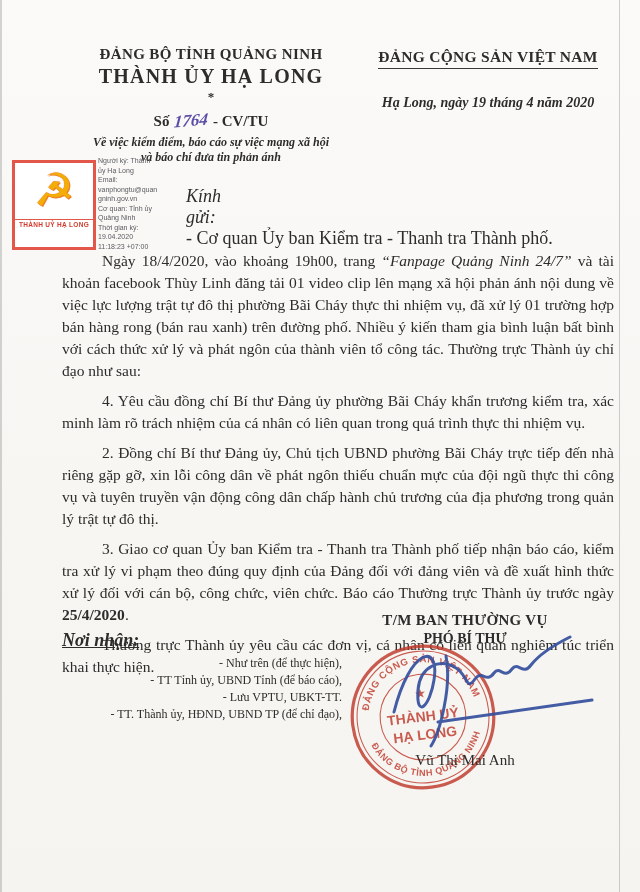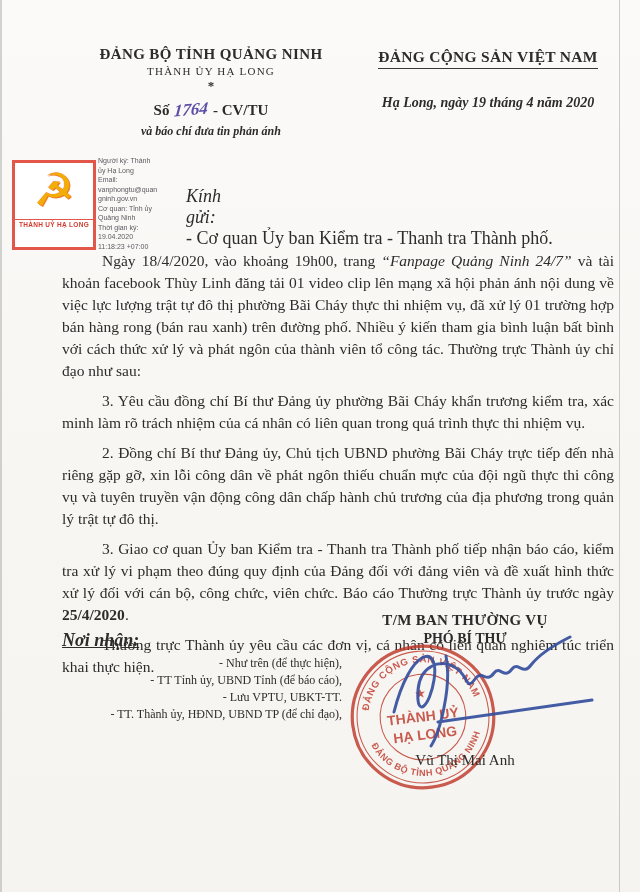--- a/index.html
+++ b/index.html
@@ -8,21 +8,21 @@
     position:relative;width:640px;height:892px;margin:0 auto;overflow:hidden;
     background:linear-gradient(180deg,#fbfaf8 0%,#f7f6f3 55%,#f5f4f1 100%);
     color:#2e2c2a;
   }
   .edge-left{position:absolute;left:0;top:0;width:2px;height:100%;background:rgba(90,90,90,.25);}
   .edge-right{position:absolute;left:619px;top:0;width:1px;height:100%;background:rgba(120,120,120,.35);}
 
   
   .hdr-left{position:absolute;left:58px;top:46px;width:306px;text-align:center;}
   .hdr-left .l1{font-size:15px;font-weight:600;letter-spacing:.4px;}
-  .hdr-left .l2{font-size:11px;font-weight:400;letter-spacing:1.2px;margin-top:2px;}
+  .hdr-left .l2{font-size:20px;font-weight:700;letter-spacing:1.2px;margin-top:2px;}
   .hdr-left .star{font-size:13px;font-weight:700;margin-top:1px;}
   .so-line{font-size:15px;font-weight:700;margin-top:6px;}
   .hand-num{display:inline-block;color:#5b4ea8;font-style:italic;font-weight:700;font-size:17px;transform:rotate(-5deg) skewX(-10deg);margin:0 1px;}
   .subject{font-size:12px;font-weight:700;font-style:italic;line-height:15px;margin-top:4px;}
   .hdr-right{position:absolute;left:360px;top:48px;width:256px;text-align:center;}
   .hdr-right .motto{display:inline-block;font-size:15.5px;font-weight:700;letter-spacing:.3px;border-bottom:1.5px solid #3a3836;padding-bottom:2px;}
   .hdr-right .dateline{font-size:14px;font-weight:700;font-style:italic;margin-top:26px;}
 
   
   .esign{position:absolute;left:12px;top:156px;width:170px;}
@@ -67,20 +67,21 @@
   <div class="hdr-left">
     <div class="l1">ĐẢNG BỘ TỈNH QUẢNG NINH</div>
     <div class="l2">THÀNH ỦY HẠ LONG</div>
     <div class="star">*</div>
     <div class="so-line">
       <span>Số</span>
       <span class="hand-num">1764</span>
       <span>- CV/TU</span>
     </div>
     <div class="subject">
+      <div>Về việc kiểm điểm, báo cáo sự việc mạng xã hội</div>
       <div>và báo chí đưa tin phản ánh</div>
     </div>
   </div>
 
   <div class="hdr-right">
     <div><span class="motto">ĐẢNG CỘNG SẢN VIỆT NAM</span></div>
     <div class="dateline">Hạ Long, ngày 19 tháng 4 năm 2020</div>
   </div>
 
   <div class="esign">
@@ -101,21 +102,21 @@
       <div>11:18:23 +07:00</div>
     </div>
   </div>
 
   <div class="recipients">
     <span class="kg">Kính gửi:</span><span class="list"><span style="display:block">- Cơ quan Ủy ban Kiểm tra - Thanh tra Thành phố.</span></span>
   </div>
 
   <main class="doc-body">
     <p><span>Ngày 18/4/2020, vào khoảng 19h00, trang </span><span class="it">“Fanpage Quảng Ninh 24/7”</span><span> và tài khoản facebook Thùy Linh đăng tải 01 video clip lên mạng xã hội phản ánh nội dung về việc lực lượng trật tự đô thị phường Bãi Cháy thực thi nhiệm vụ, đã xử lý 01 trường hợp bán hàng rong (bán rau xanh) trên đường phố. Nhiều ý kiến tham gia bình luận bất bình với cách thức xử lý và phát ngôn của thành viên tổ công tác. Thường trực Thành ủy chỉ đạo như sau:</span></p>
-    <p>3. Yêu cầu đồng chí Bí thư Đảng ủy phường Bãi Cháy khẩn trương kiểm tra, xác minh làm rõ trách nhiệm của cá nhân có liên quan trong quá trình thực thi nhiệm vụ.</p>
+    <p>4. Yêu cầu đồng chí Bí thư Đảng ủy phường Bãi Cháy khẩn trương kiểm tra, xác minh làm rõ trách nhiệm của cá nhân có liên quan trong quá trình thực thi nhiệm vụ.</p>
     <p>2. Đồng chí Bí thư Đảng ủy, Chủ tịch UBND phường Bãi Cháy trực tiếp đến nhà riêng gặp gỡ, xin lỗi công dân về phát ngôn thiếu chuẩn mực của đội ngũ thực thi công vụ và tuyên truyền vận động công dân chấp hành chủ trương của địa phương trong quản lý trật tự đô thị.</p>
     <p><span>3. Giao cơ quan Ủy ban Kiểm tra - Thanh tra Thành phố tiếp nhận báo cáo, kiểm tra xử lý vi phạm theo đúng quy định của Đảng đối với đảng viên và đề xuất hình thức xử lý đối với cán bộ, công chức, viên chức. Báo cáo Thường trực Thành ủy trước ngày </span><span class="bold">25/4/2020</span><span>.</span></p>
     <p>Thường trực Thành ủy yêu cầu các đơn vị, cá nhân có liên quan nghiêm túc triển khai thực hiện.</p>
   </main>
 
   <div class="noi-nhan">
     <div class="label">Nơi nhận:</div>
     <div class="item">- Như trên (để thực hiện),</div>
     <div class="item">- TT Tỉnh ủy, UBND Tỉnh (để báo cáo),</div>
     <div class="item">- Lưu VPTU, UBKT-TT.</div>

